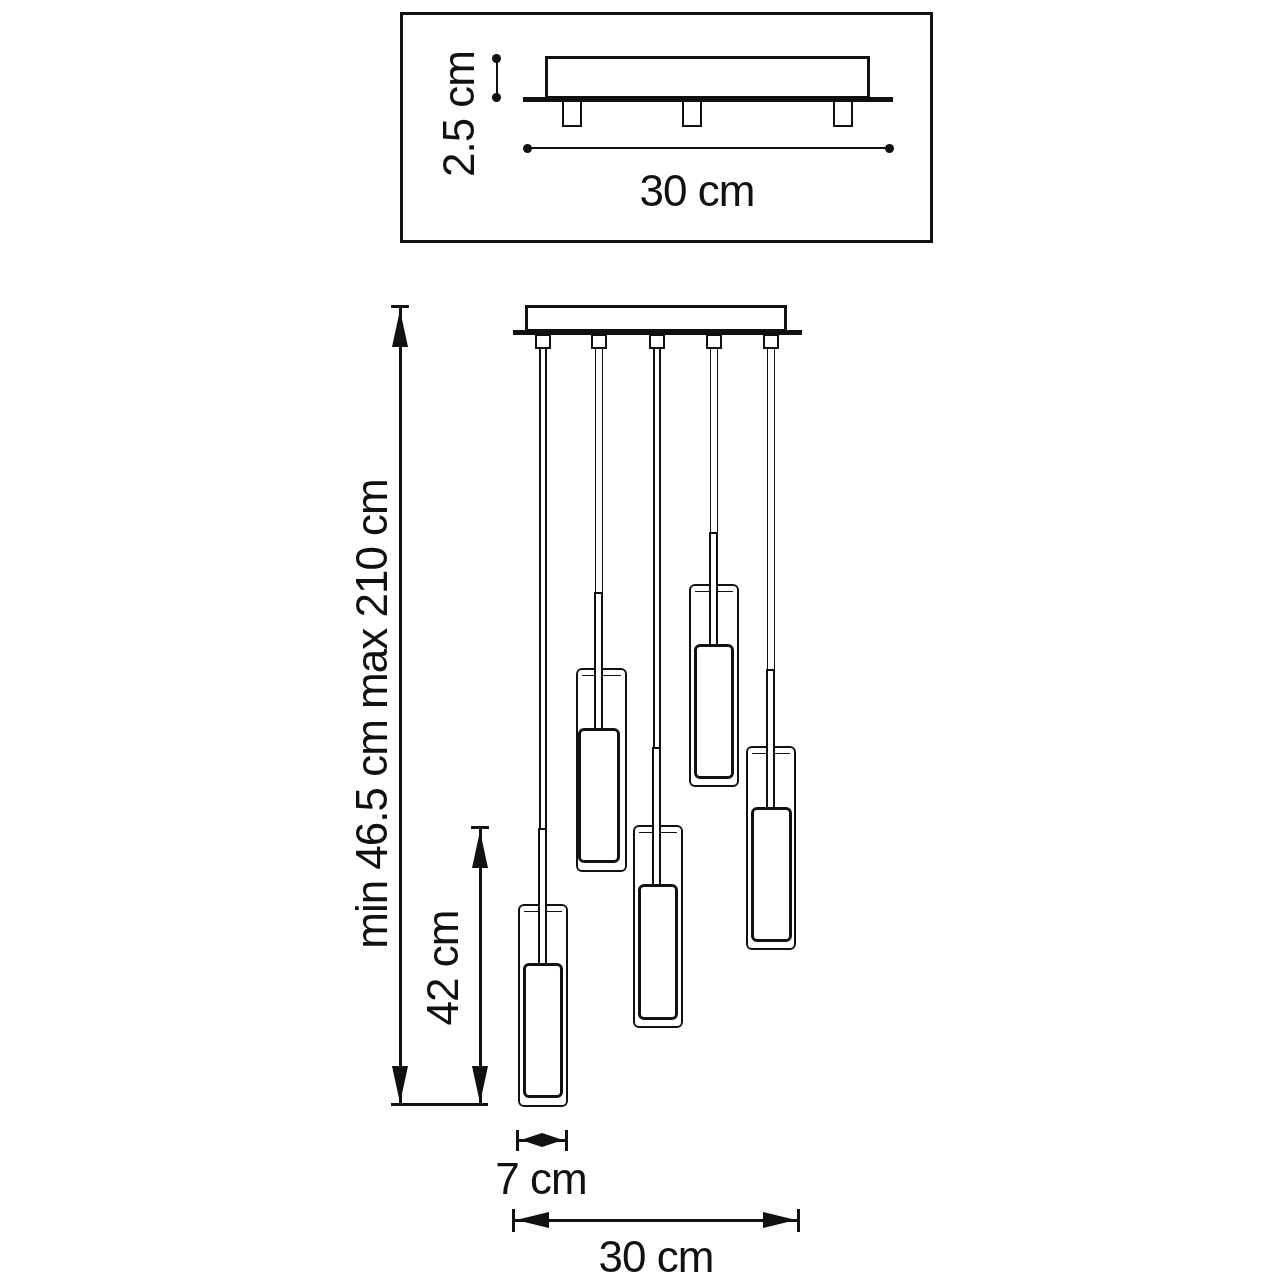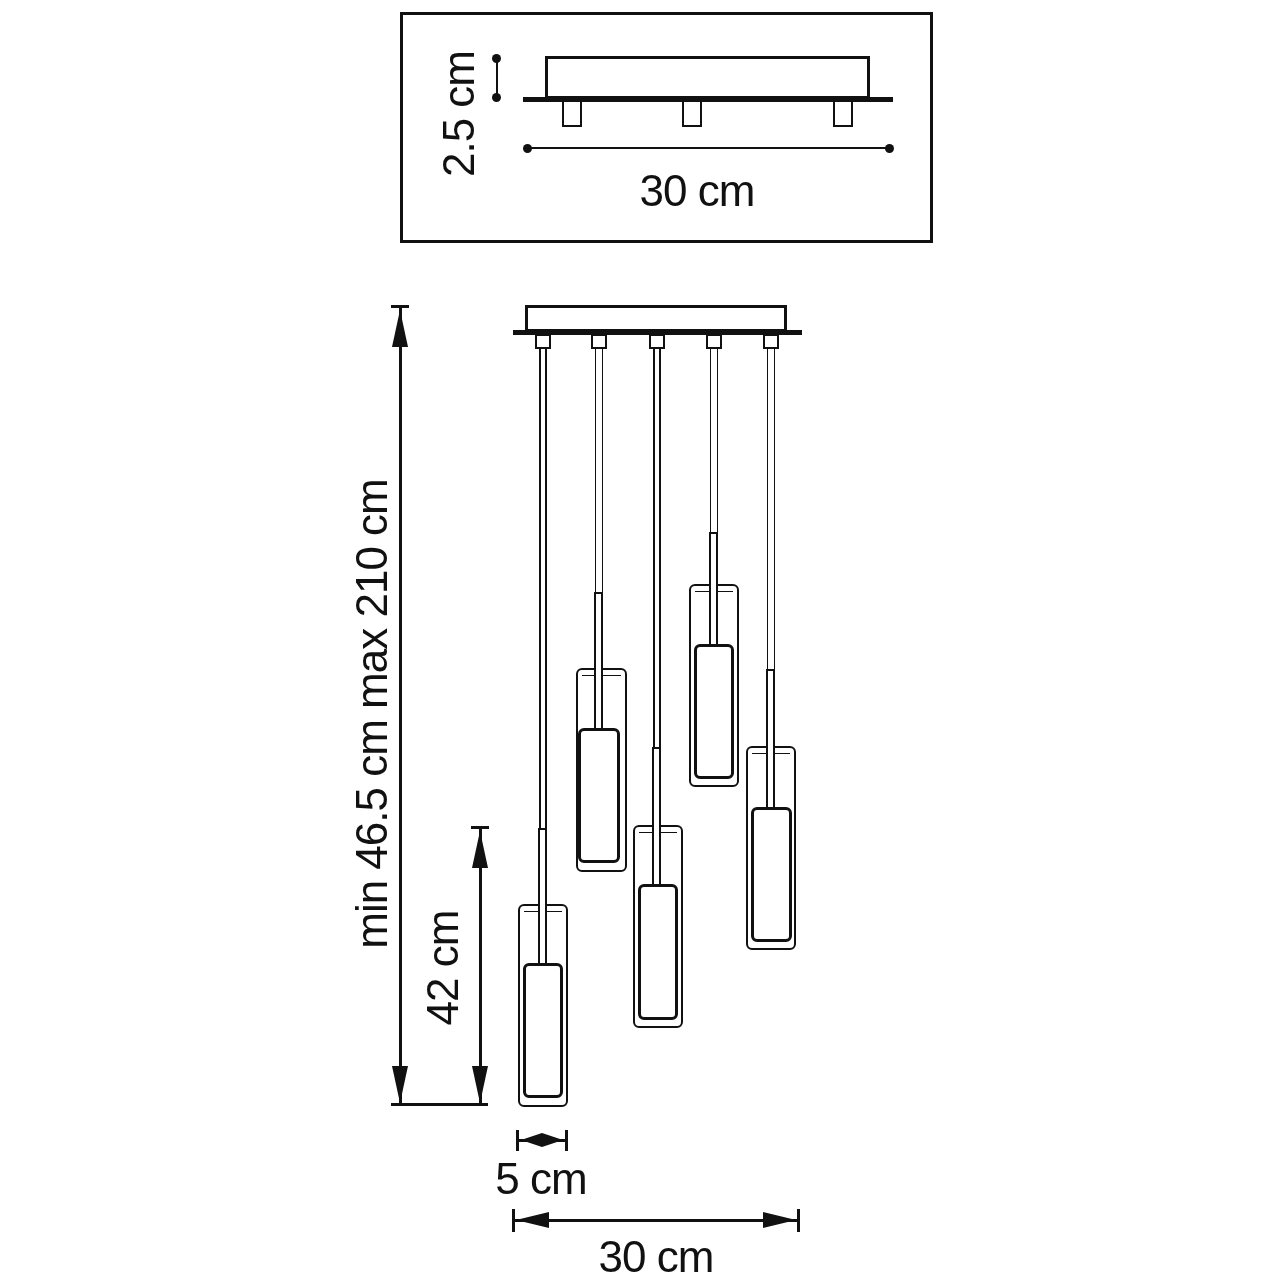--- a/index.html
+++ b/index.html
@@ -104,21 +104,21 @@
   <div class="abs fill" style="left:479px;top:828px;width:2.5px;height:277px;"></div>
   <div class="abs tri arr-up" style="left:472px;top:831px;"></div>
   <div class="abs tri arr-down" style="left:472px;top:1066px;"></div>
   <div class="abs lbl rot" style="left:443px;top:968px;">42 cm</div>
 
   <div class="abs fill" style="left:516px;top:1130px;width:2.5px;height:21px;"></div>
   <div class="abs fill" style="left:565px;top:1130px;width:2.5px;height:21px;"></div>
   <div class="abs fill" style="left:518px;top:1139px;width:48px;height:2.5px;"></div>
   <div class="abs tri arr-left sm" style="left:521px;top:1133px;"></div>
   <div class="abs tri arr-right sm" style="left:542px;top:1133px;"></div>
-  <div class="abs lbl" style="left:541px;top:1179px;">5 cm</div>
+  <div class="abs lbl" style="left:541px;top:1179px;">7 cm</div>
 
   <div class="abs fill" style="left:512px;top:1209px;width:3px;height:23px;"></div>
   <div class="abs fill" style="left:797px;top:1209px;width:3px;height:23px;"></div>
   <div class="abs fill" style="left:514px;top:1219px;width:285px;height:2.5px;"></div>
   <div class="abs tri arr-left" style="left:516px;top:1212px;"></div>
   <div class="abs tri arr-right" style="left:763px;top:1212px;"></div>
   <div class="abs lbl" style="left:656px;top:1257px;">30 cm</div>
 
 </div>
 

